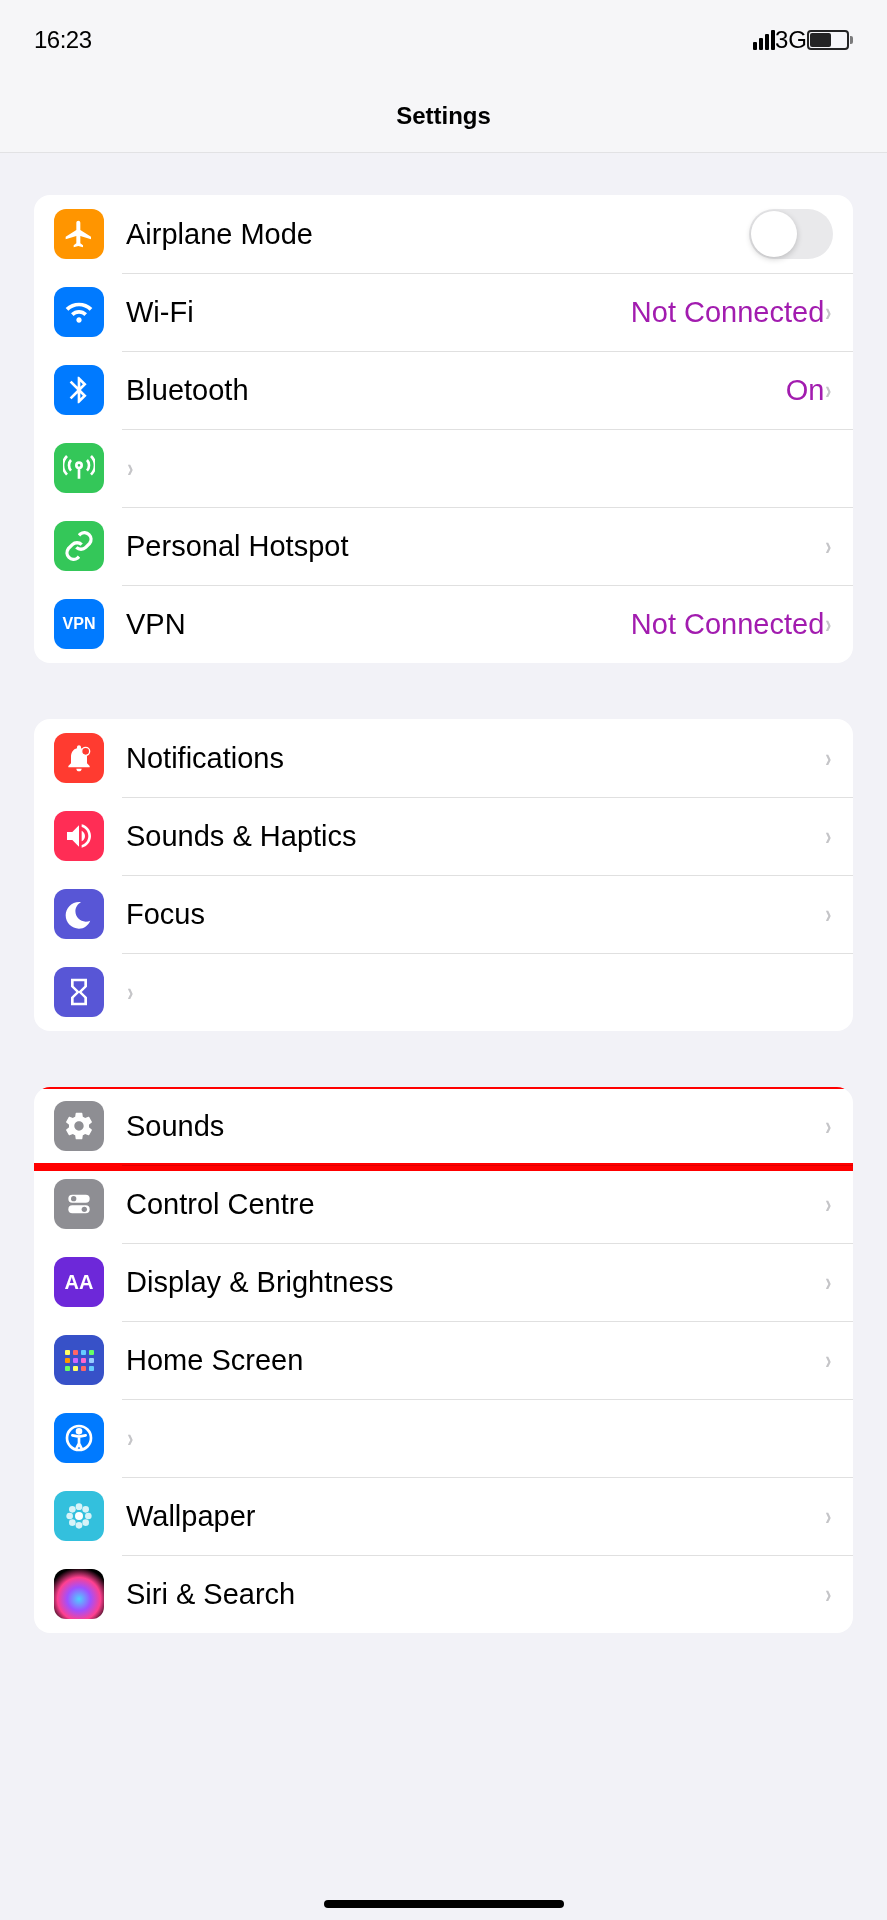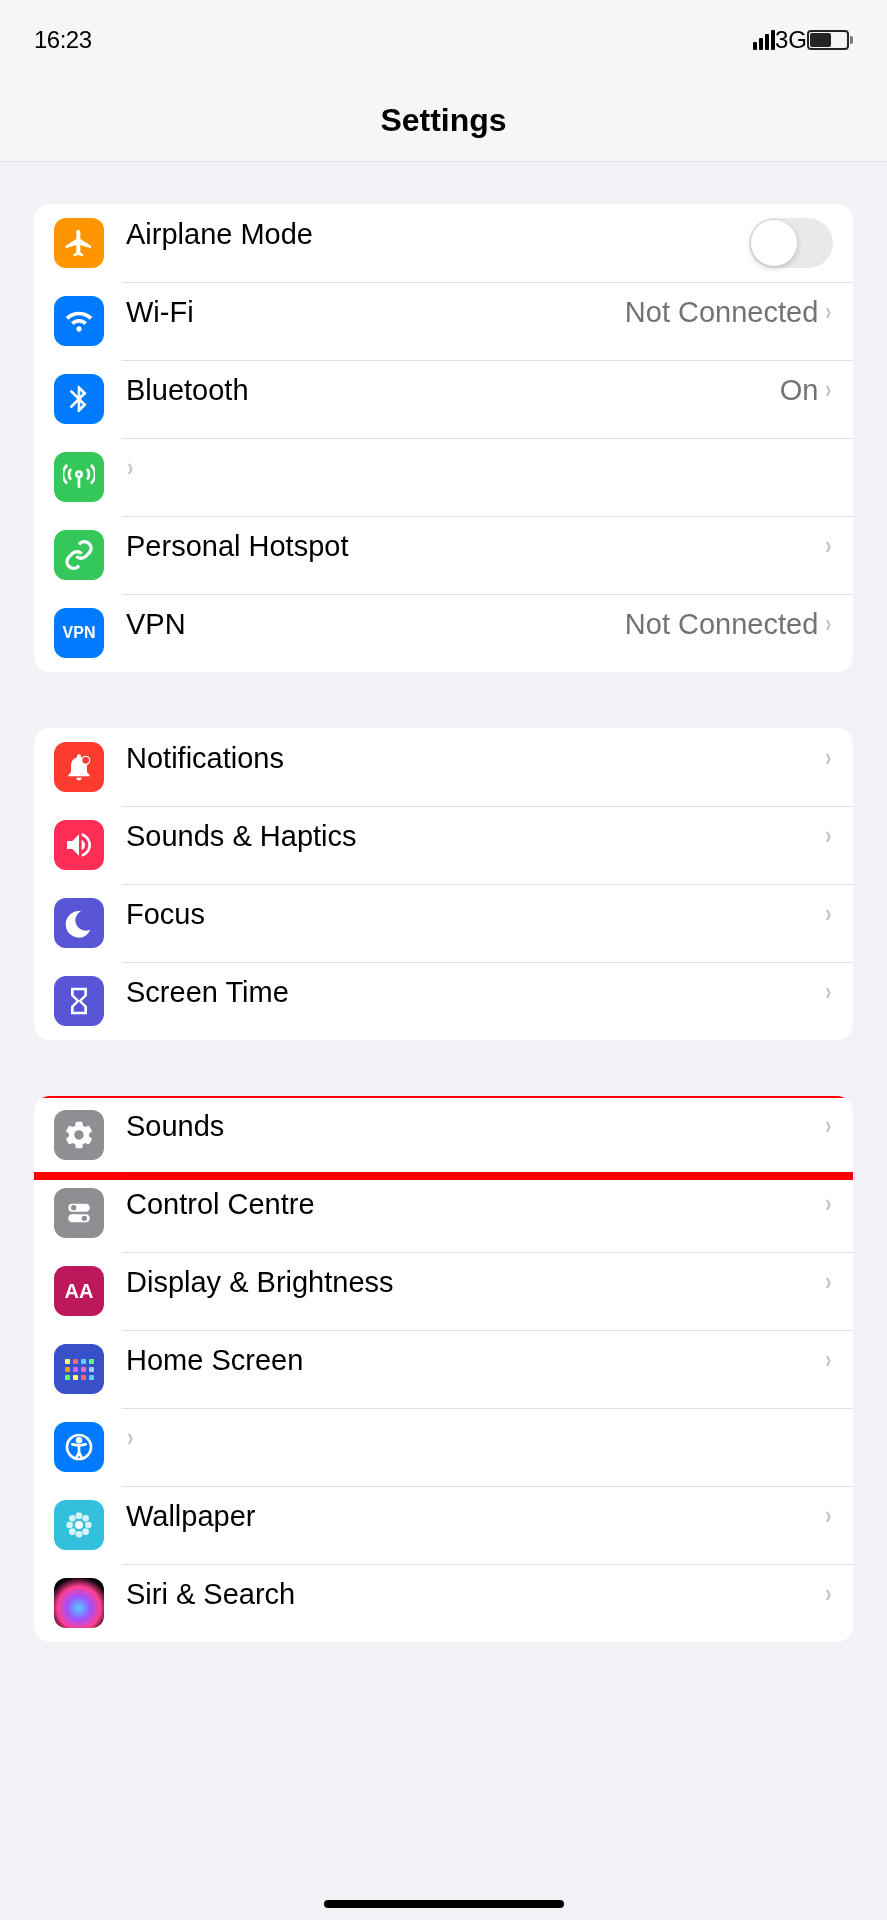--- a/index.html
+++ b/index.html
@@ -75,36 +75,36 @@
       margin-left: 1px;
       opacity: 0.5;
     }
     .header {
       background: #f6f6f8;
       padding: 22px 0;
       text-align: center;
       border-bottom: 1px solid rgba(0,0,0,0.08);
     }
     .header-title {
-      font-size: 32px;
+      font-size: 24px;
       font-weight: 600;
       color: #000;
     }
     .content {
       padding: 42px 0;
     }
     .group {
       background: #fff;
       margin: 0 34px 56px;
       border-radius: 16px;
       overflow: hidden;
     }
     .row {
       display: flex;
-      align-items: flex-start;
+      align-items: center;
       min-height: 74px;
       padding: 14px 20px;
       position: relative;
     }
     .row + .row::before {
       content: '';
       position: absolute;
       top: 0;
       left: 88px;
       right: 0;
@@ -123,22 +123,21 @@
     }
     .icon-box svg { width: 32px; height: 32px; }
     .row-label {
       font-size: 29px;
       color: #000;
       flex: 1;
       font-weight: 400;
     }
     .row-detail {
       font-size: 29px;
-      color: #737373;
-      margin-right: 6px;
+      color: #a21caf;
     }
     .chevron {
       color: #c5c5c8;
       font-size: 26px;
       font-weight: 600;
       transform: scaleX(0.7);
     }
     .toggle {
       width: 84px;
       height: 50px;
@@ -319,21 +318,20 @@
       </div>
       <div class="row-label">Focus</div>
       <div class="chevron">›</div>
     </div>
     <div class="row">
       <div class="icon-box" style="background:#5856d6">
         <svg viewBox="0 0 24 24" fill="#fff">
             <path d="M6 2v6h.01L6 8.01 10 12l-4 4 .01.01H6V22h12v-5.99h-.01L18 16l-4-4 4-3.99-.01-.01H18V2H6zm10 14.5V20H8v-3.5l4-4 4 4zm-4-5l-4-4V4h8v3.5l-4 4z"></path>
           </svg>
       </div>
-      <div class="row-label">Screen Time</div>
       <div class="chevron">›</div>
     </div>
   </div>
 
   <div class="group">
     <div class="row highlight">
       <div class="icon-box" style="background:#8e8e93">
         <svg viewBox="0 0 24 24" fill="#fff">
             <path d="M19.43 12.98c.04-.32.07-.64.07-.98s-.03-.66-.07-.98l2.11-1.65c.19-.15.24-.42.12-.64l-2-3.46c-.12-.22-.39-.3-.61-.22l-2.49 1c-.52-.4-1.08-.73-1.69-.98l-.38-2.65C14.46 2.18 14.25 2 14 2h-4c-.25 0-.46.18-.49.42l-.38 2.65c-.61.25-1.17.59-1.69.98l-2.49-1c-.23-.09-.49 0-.61.22l-2 3.46c-.13.22-.07.49.12.64l2.11 1.65c-.04.32-.07.65-.07.98s.03.66.07.98l-2.11 1.65c-.19.15-.24.42-.12.64l2 3.46c.12.22.39.3.61.22l2.49-1c.52.4 1.08.73 1.69.98l.38 2.65c.03.24.24.42.49.42h4c.25 0 .46-.18.49-.42l.38-2.65c.61-.25 1.17-.59 1.69-.98l2.49 1c.23.09.49 0 .61-.22l2-3.46c.12-.22.07-.49-.12-.64l-2.11-1.65zM12 15.5c-1.93 0-3.5-1.57-3.5-3.5s1.57-3.5 3.5-3.5 3.5 1.57 3.5 3.5-1.57 3.5-3.5 3.5z"></path>
           </svg>
@@ -347,21 +345,21 @@
             <rect x="4" y="5" width="16" height="6" rx="3"></rect>
             <circle cx="8" cy="8" r="2" fill="#8e8e93"></circle>
             <rect x="4" y="13" width="16" height="6" rx="3"></rect>
             <circle cx="16" cy="16" r="2" fill="#8e8e93"></circle>
           </svg>
       </div>
       <div class="row-label">Control Centre</div>
       <div class="chevron">›</div>
     </div>
     <div class="row">
-      <div class="icon-box" style="background:#be185d">
+      <div class="icon-box" style="background:#6d28d9">
         <span class="aa-text">AA</span>
       </div>
       <div class="row-label">Display &amp; Brightness</div>
       <div class="chevron">›</div>
     </div>
     <div class="row">
       <div class="icon-box" style="background:#3751c8">
         <div class="grid-dots">
           <span style="background:#ff6"></span>
             <span style="background:#f66"></span>

